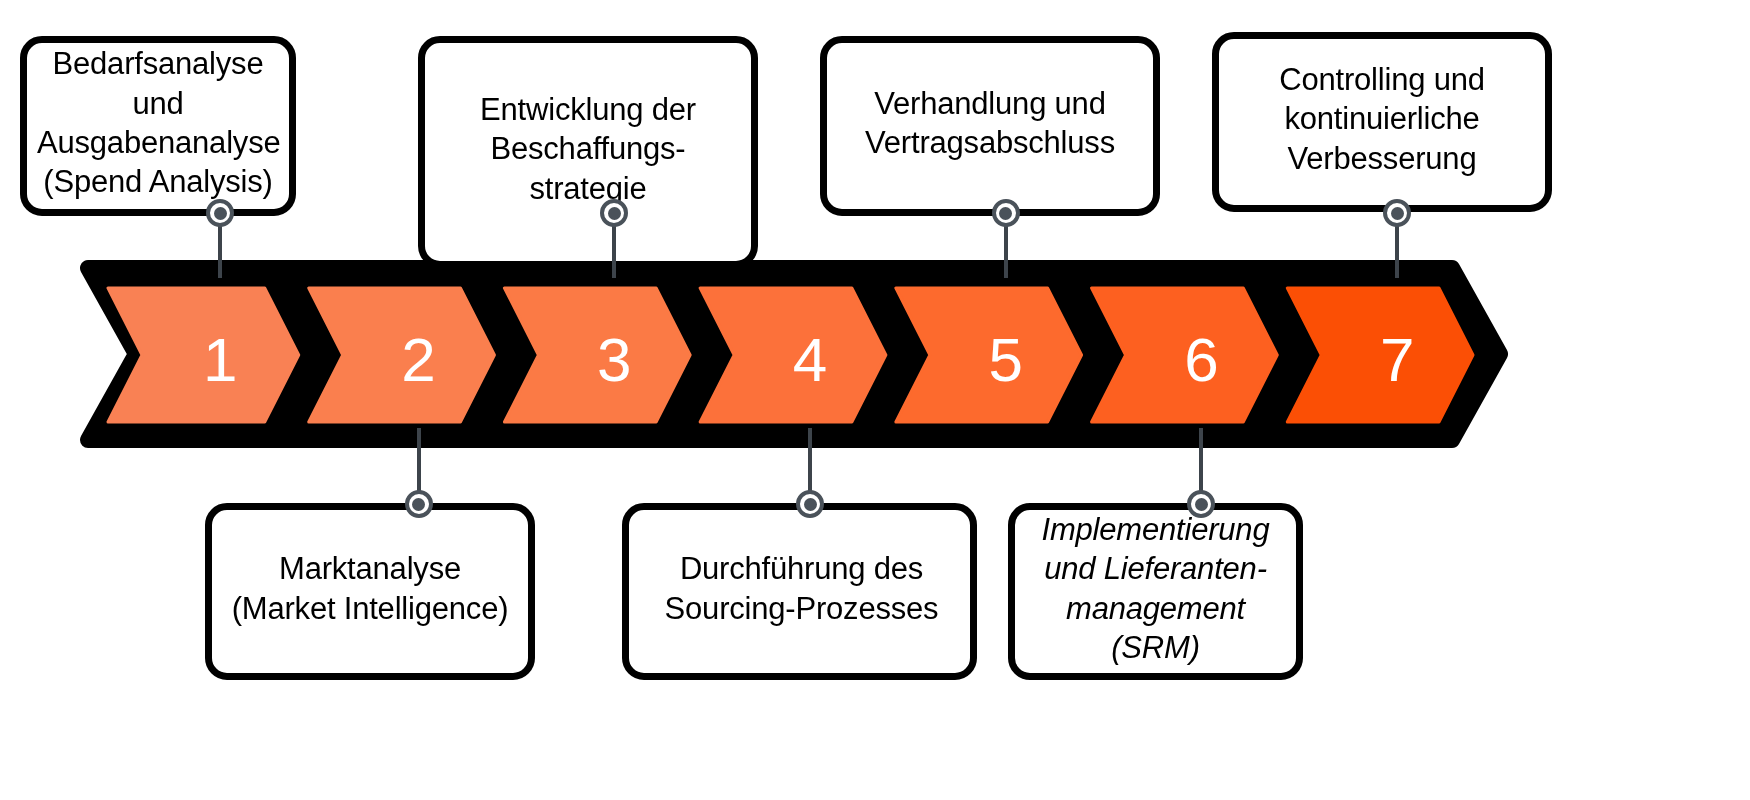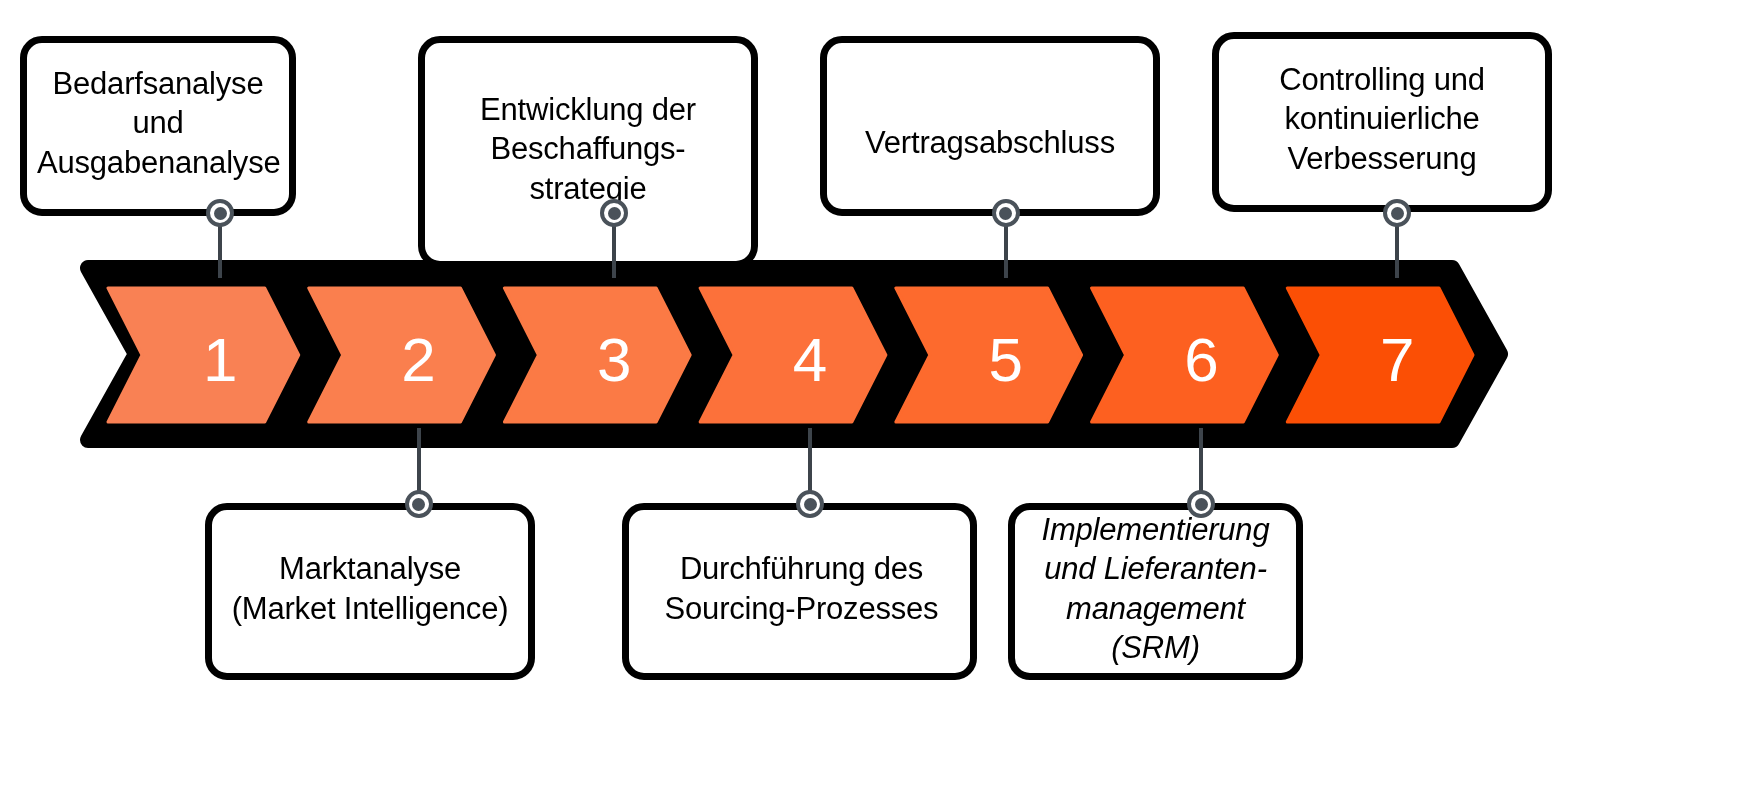--- a/index.html
+++ b/index.html
@@ -106,41 +106,41 @@
         <text x="614.2857142857142" y="359" class="step-number">3</text>
         <text x="810" y="359" class="step-number">4</text>
         <text x="1005.7142857142858" y="359" class="step-number">5</text>
         <text x="1201.4285714285716" y="359" class="step-number">6</text>
         <text x="1397.142857142857" y="359" class="step-number">7</text>
       </g>
   </svg>
 
   <div id="callouts">
       <div class="callout" style="left: 20px; top: 36px; width: 276px; height: 180px;">
-        <span class="label"><span>Bedarfsanalyse und</span><br><span>Ausgabenanalyse</span><br></span>
+        <span class="label"><span>Bedarfsanalyse und</span><br><span>Ausgabenanalyse</span><br><span>(Spend Analysis)</span></span>
       </div>
       <div class="connector-line" style="left: 218.357px; top: 212px; height: 66px;"></div>
       <div class="connector-dot" style="left: 206.357px; top: 199px;"></div>
       <div class="callout" style="left: 205px; top: 503px; width: 330px; height: 177px;">
         <span class="label"><span>Marktanalyse</span><br><span>(Market Intelligence)</span></span>
       </div>
       <div class="connector-line" style="left: 416.571px; top: 428px; height: 79px;"></div>
       <div class="connector-dot" style="left: 404.571px; top: 490px;"></div>
       <div class="callout" style="left: 418px; top: 36px; width: 340px; height: 232px;">
         <span class="label"><span>Entwicklung der</span><br><span>Beschaffungs-</span><br><span>strategie</span></span>
       </div>
       <div class="connector-line" style="left: 612.286px; top: 212px; height: 66px;"></div>
       <div class="connector-dot" style="left: 600.286px; top: 199px;"></div>
       <div class="callout" style="left: 622px; top: 503px; width: 355px; height: 177px; padding-left: 14px;">
         <span class="label"><span>Durchführung des</span><br><span>Sourcing-Prozesses</span></span>
       </div>
       <div class="connector-line" style="left: 808px; top: 428px; height: 79px;"></div>
       <div class="connector-dot" style="left: 796px; top: 490px;"></div>
       <div class="callout" style="left: 820px; top: 36px; width: 340px; height: 180px;">
-        <span class="label"><br><span>Vertragsabschluss</span></span>
+        <span class="label"><span>Verhandlung und</span><br><span>Vertragsabschluss</span></span>
       </div>
       <div class="connector-line" style="left: 1003.71px; top: 212px; height: 66px;"></div>
       <div class="connector-dot" style="left: 991.714px; top: 199px;"></div>
       <div class="callout" style="left: 1008px; top: 503px; width: 295px; height: 177px; font-style: italic;">
         <span class="label"><span>Implementierung</span><br><span>und Lieferanten-</span><br><span>management (SRM)</span></span>
       </div>
       <div class="connector-line" style="left: 1199.43px; top: 428px; height: 79px;"></div>
       <div class="connector-dot" style="left: 1187.43px; top: 490px;"></div>
       <div class="callout" style="left: 1212px; top: 32px; width: 340px; height: 180px;">
         <span class="label"><span>Controlling und</span><br><span>kontinuierliche</span><br><span>Verbesserung</span></span>

